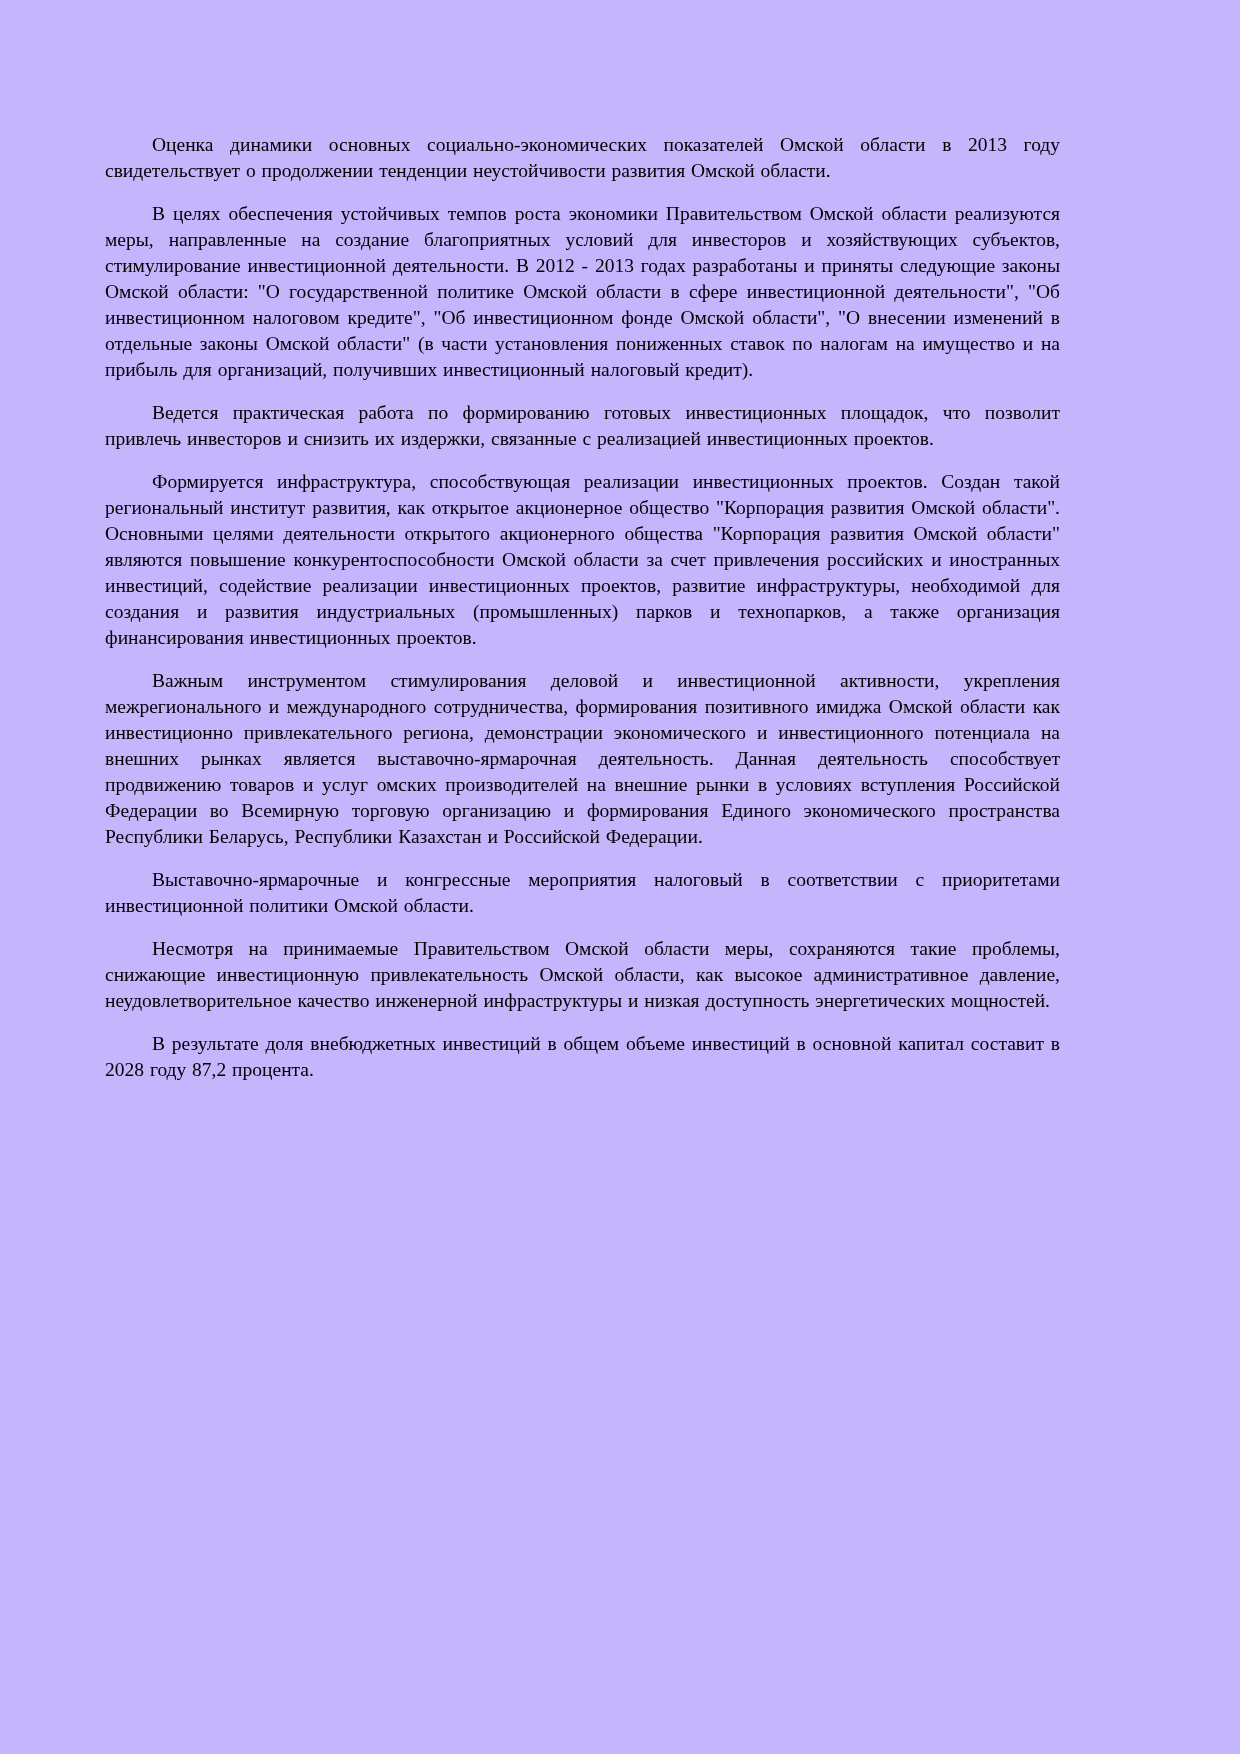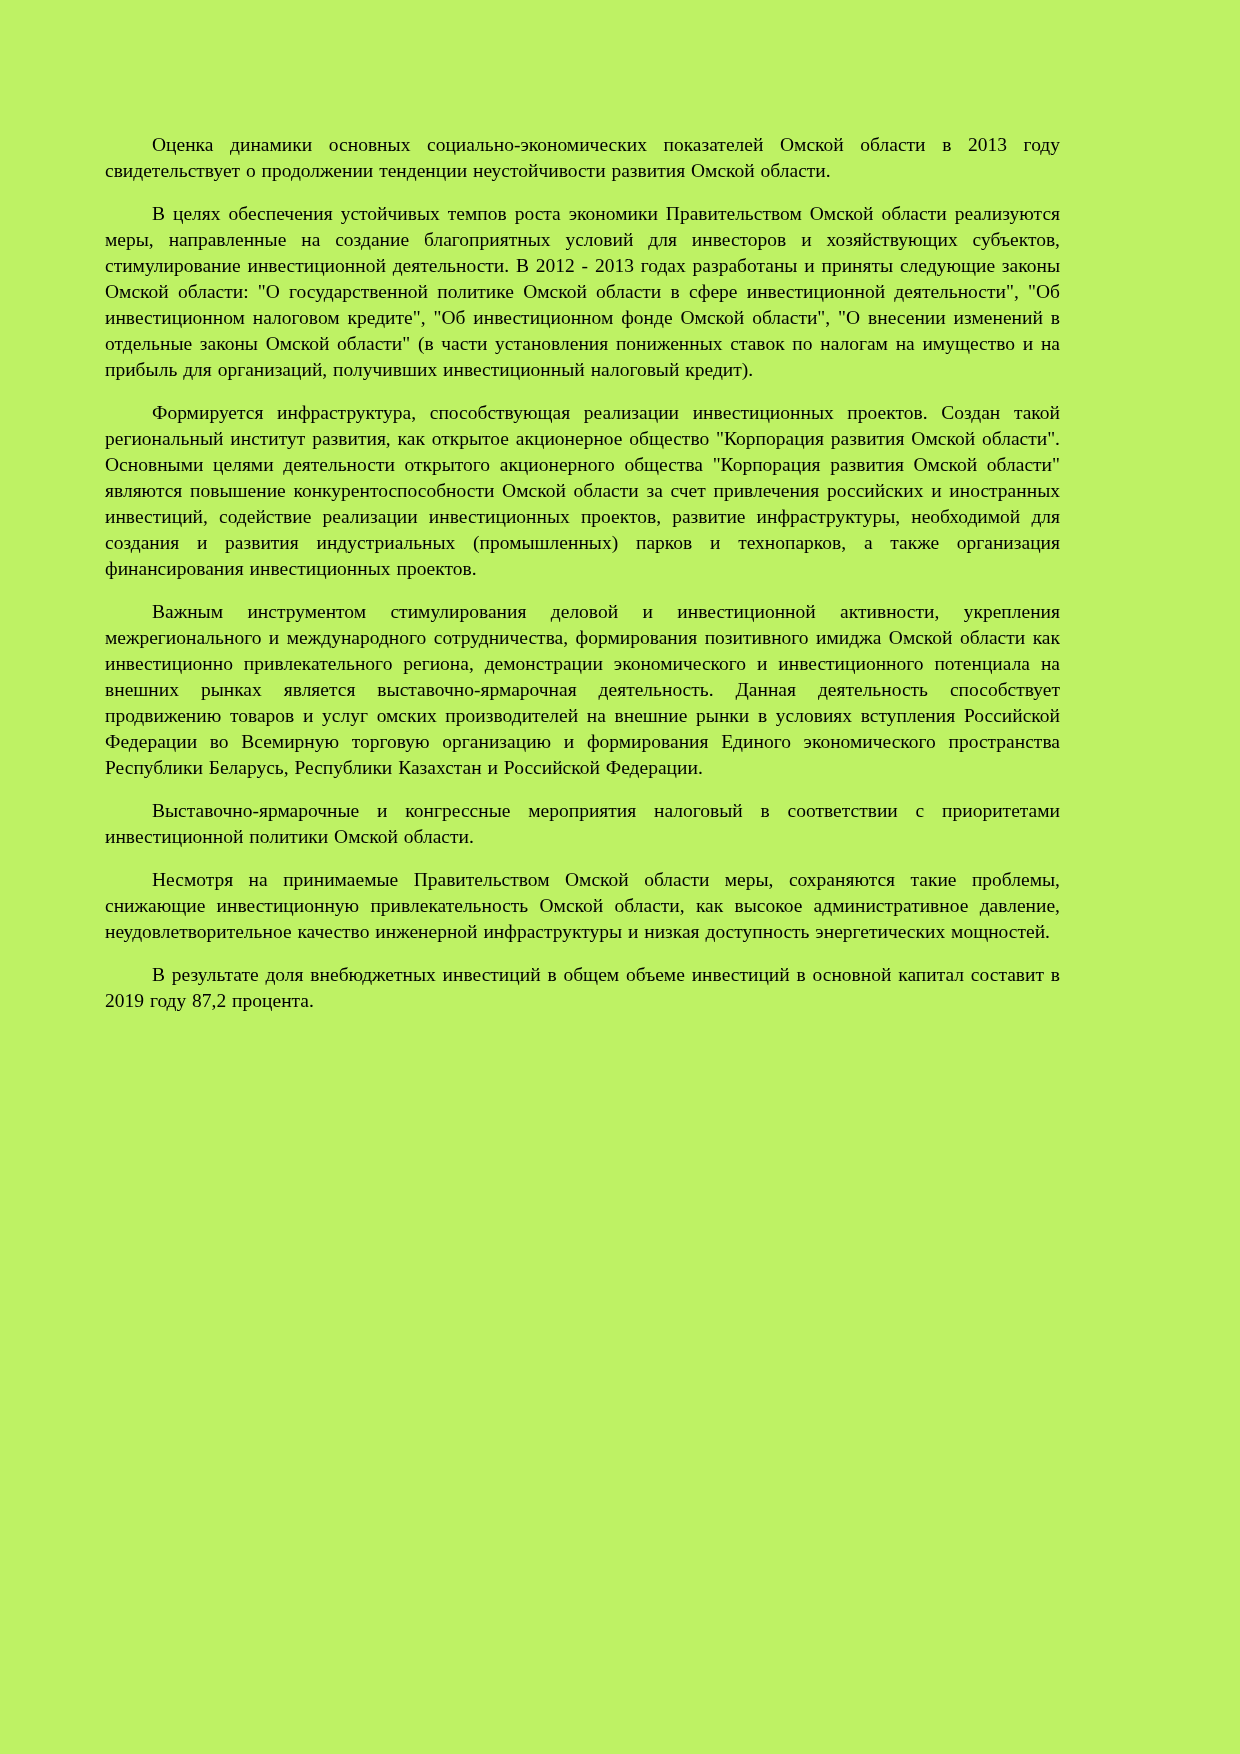--- a/index.html
+++ b/index.html
@@ -4,21 +4,21 @@
 <style>
   html, body {
     margin: 0;
     padding: 0;
     background: #ffffff;
   }
   .page {
     position: relative;
     width: 1240px;
     height: 1754px;
-    background: #bef264;
+    background: #c4b5fd;
     box-sizing: border-box;
     padding: 132px 180px 60px 105px;
     font-family: "Liberation Serif", "DejaVu Serif", serif;
     font-size: 19.5px;
     line-height: 26px;
     color: #000000;
     overflow: hidden;
   }
   .para {
     margin: 0 0 17px 0;
@@ -35,18 +35,19 @@
   .para.tight {
     margin-bottom: 0;
   }
 </style>
 </head>
 <body>
 
 <div class="page">
   <p class="para indent">Оценка динамики основных социально-экономических показателей Омской области в 2013 году свидетельствует о продолжении тенденции неустойчивости развития Омской области.</p>
   <p class="para indent">В целях обеспечения устойчивых темпов роста экономики Правительством Омской области реализуются меры, направленные на создание благоприятных условий для инвесторов и хозяйствующих субъектов, стимулирование инвестиционной деятельности. В 2012 - 2013 годах разработаны и приняты следующие законы Омской области: "О государственной политике Омской области в сфере инвестиционной деятельности", "Об инвестиционном налоговом кредите", "Об инвестиционном фонде Омской области", "О внесении изменений в отдельные законы Омской области" (в части установления пониженных ставок по налогам на имущество и на прибыль для организаций, получивших инвестиционный налоговый кредит).</p>
+  <p class="para indent">Ведется практическая работа по формированию готовых инвестиционных площадок, что позволит привлечь инвесторов и снизить их издержки, связанные с реализацией инвестиционных проектов.</p>
   <p class="para indent">Формируется инфраструктура, способствующая реализации инвестиционных проектов. Создан такой региональный институт развития, как открытое акционерное общество "Корпорация развития Омской области". Основными целями деятельности открытого акционерного общества "Корпорация развития Омской области" являются повышение конкурентоспособности Омской области за счет привлечения российских и иностранных инвестиций, содействие реализации инвестиционных проектов, развитие инфраструктуры, необходимой для создания и развития индустриальных (промышленных) парков и технопарков, а также организация финансирования инвестиционных проектов.</p>
   <p class="para indent">Важным инструментом стимулирования деловой и инвестиционной активности, укрепления межрегионального и международного сотрудничества, формирования позитивного имиджа Омской области как инвестиционно привлекательного региона, демонстрации экономического и инвестиционного потенциала на внешних рынках является выставочно-ярмарочная деятельность. Данная деятельность способствует продвижению товаров и услуг омских производителей на внешние рынки в условиях вступления Российской Федерации во Всемирную торговую организацию и формирования Единого экономического пространства Республики Беларусь, Республики Казахстан и Российской Федерации.</p>
   <p class="para indent">Выставочно-ярмарочные и конгрессные мероприятия налоговый в соответствии с приоритетами инвестиционной политики Омской области.</p>
   <p class="para indent">Несмотря на принимаемые Правительством Омской области меры, сохраняются такие проблемы, снижающие инвестиционную привлекательность Омской области, как высокое административное давление, неудовлетворительное качество инженерной инфраструктуры и низкая доступность энергетических мощностей.</p>
-  <p class="para indent tight">В результате доля внебюджетных инвестиций в общем объеме инвестиций в основной капитал составит в 2019 году 87,2 процента.</p>
+  <p class="para indent tight">В результате доля внебюджетных инвестиций в общем объеме инвестиций в основной капитал составит в 2028 году 87,2 процента.</p>
 </div>
 
 </body></html>

